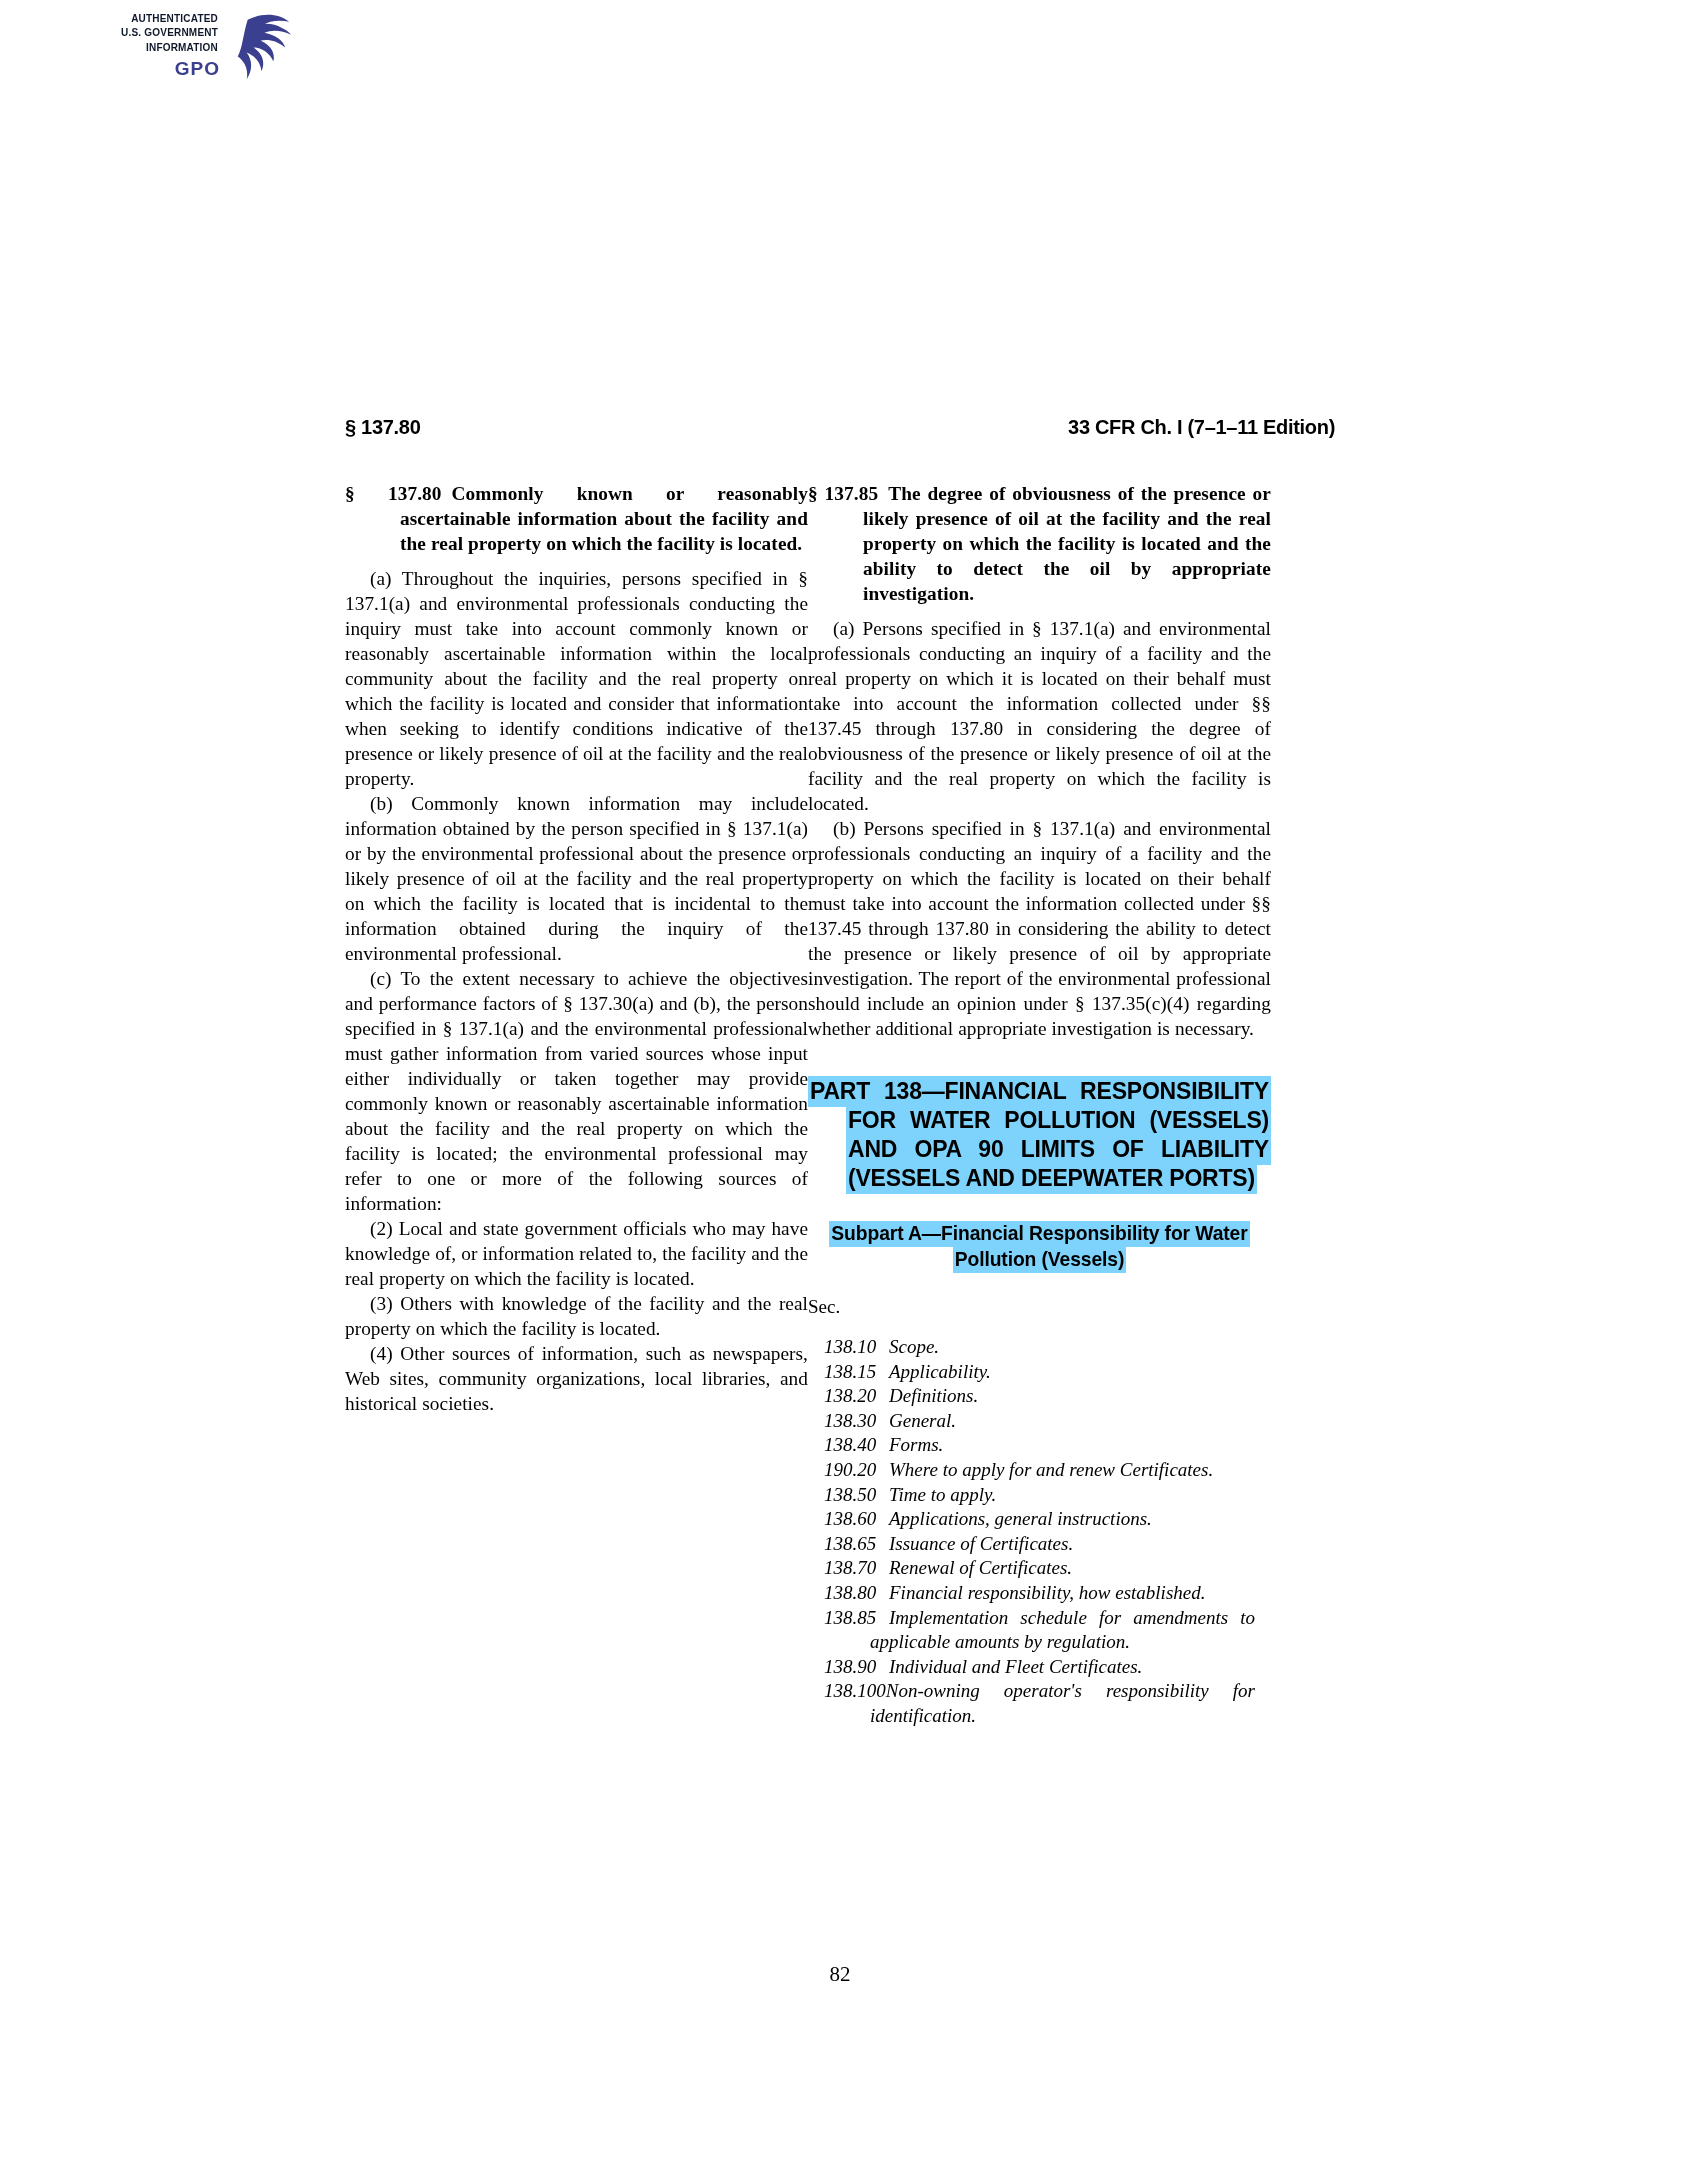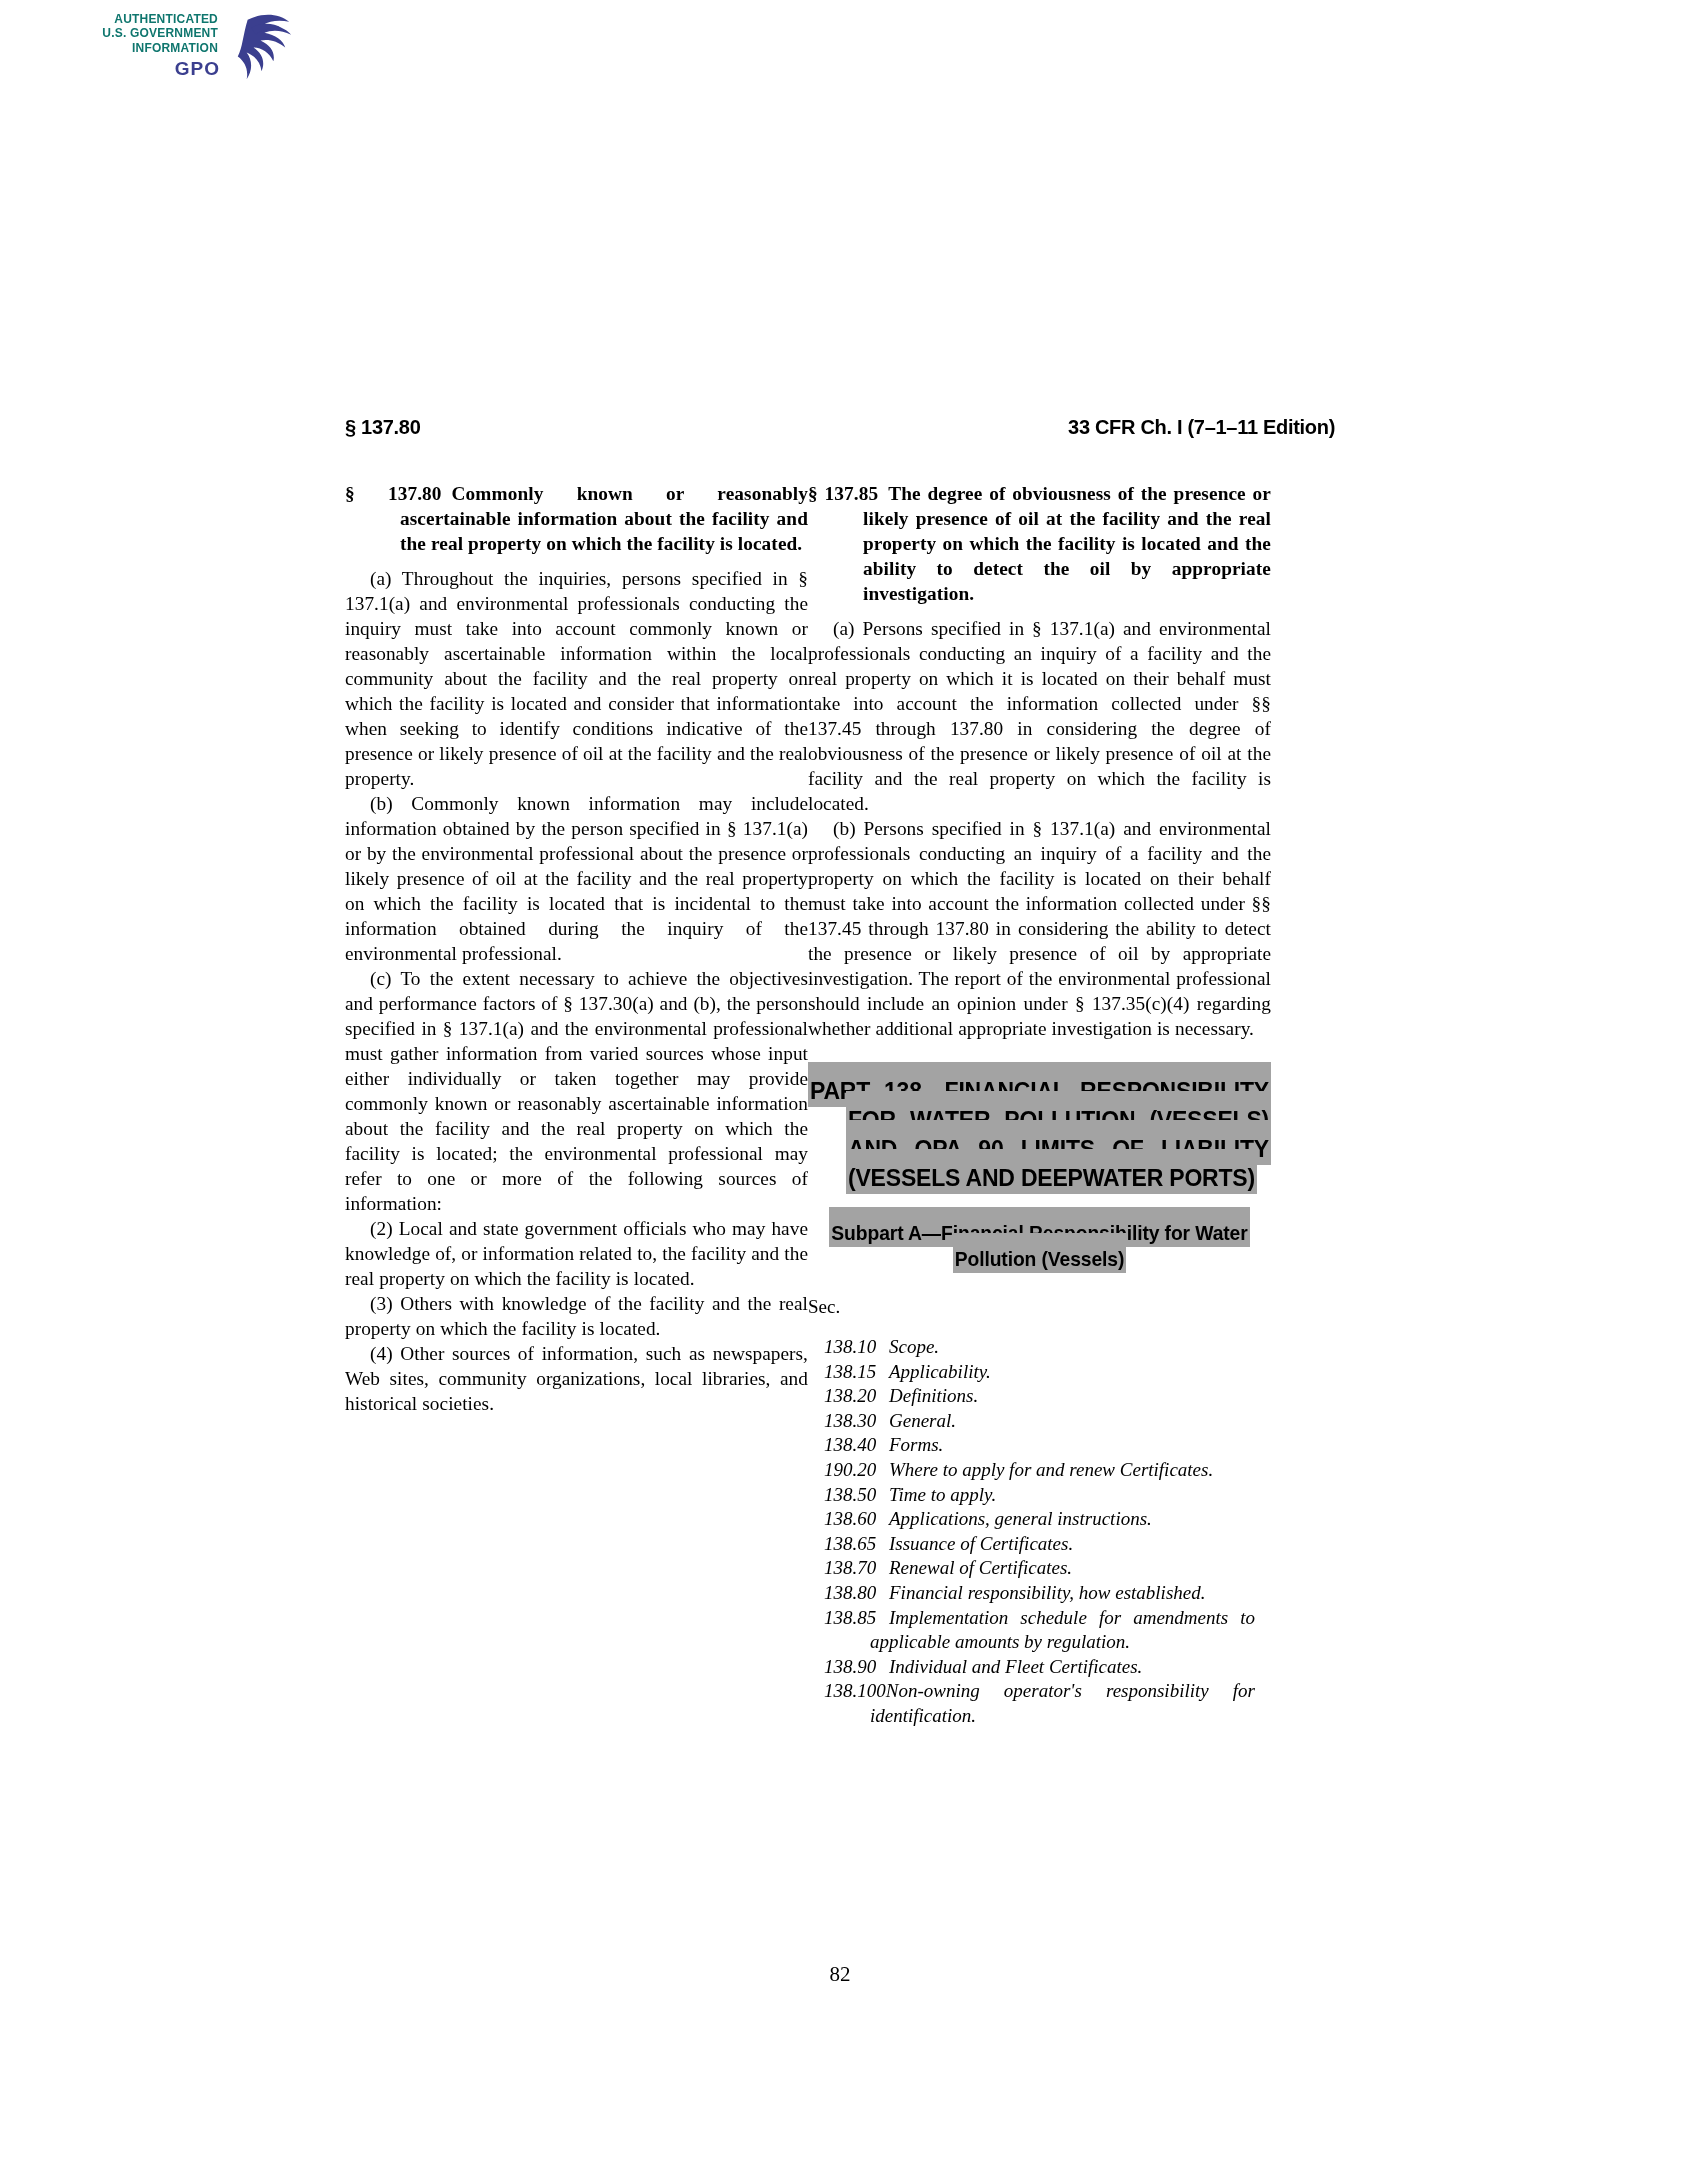--- a/index.html
+++ b/index.html
@@ -25,24 +25,24 @@
     width: 198px;
     height: 83px;
   }
   .gpo-seal .seal-text {
     position: absolute;
     right: 87px;
     top: 4px;
     text-align: right;
     font-family: "Liberation Sans", "DejaVu Sans", sans-serif;
     font-weight: bold;
-    font-size: 12px;
+    font-size: 10px;
     line-height: 14.4px;
     letter-spacing: 0.2px;
-    color: #0f766e;
+    color: #0f172a;
     white-space: nowrap;
   }
   .gpo-seal .seal-gpo {
     position: absolute;
     right: 85px;
     top: 50px;
     font-family: "Liberation Sans", "DejaVu Sans", sans-serif;
     font-weight: bold;
     font-size: 19px;
     letter-spacing: 1px;
@@ -123,24 +123,24 @@
     line-height: 29px;
     letter-spacing: -0.2px;
     text-align: justify;
     text-align-last: left;
     padding-left: 38px;
     text-indent: -38px;
     margin: 36px 0 0 0;
   }
   .part-title .hl,
   .subpart-title .hl {
-    background: #a3a3a3;
+    background: #7dd3fc;
     box-decoration-break: clone;
     -webkit-box-decoration-break: clone;
-    padding: 16px 2px 3px 2px;
+    padding: 2px 2px 3px 2px;
   }
   .subpart-title {
     font-family: "Liberation Sans", "DejaVu Sans", sans-serif;
     font-weight: bold;
     font-size: 19.3px;
     line-height: 26px;
     text-align: center;
     margin: 28px 0 22px 0;
     letter-spacing: -0.1px;
   }

